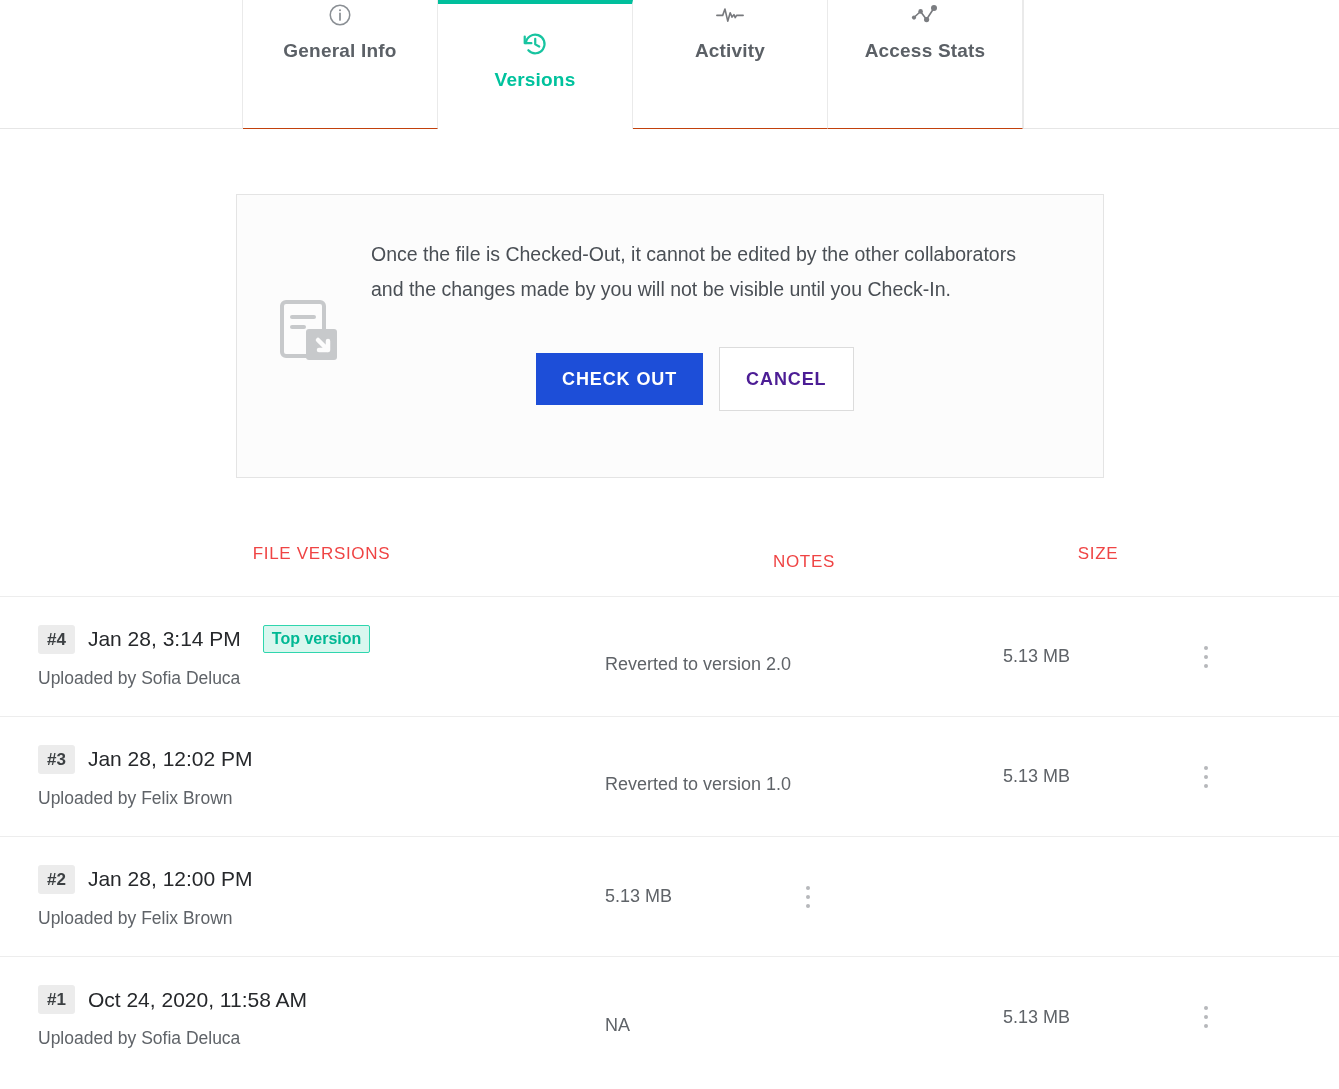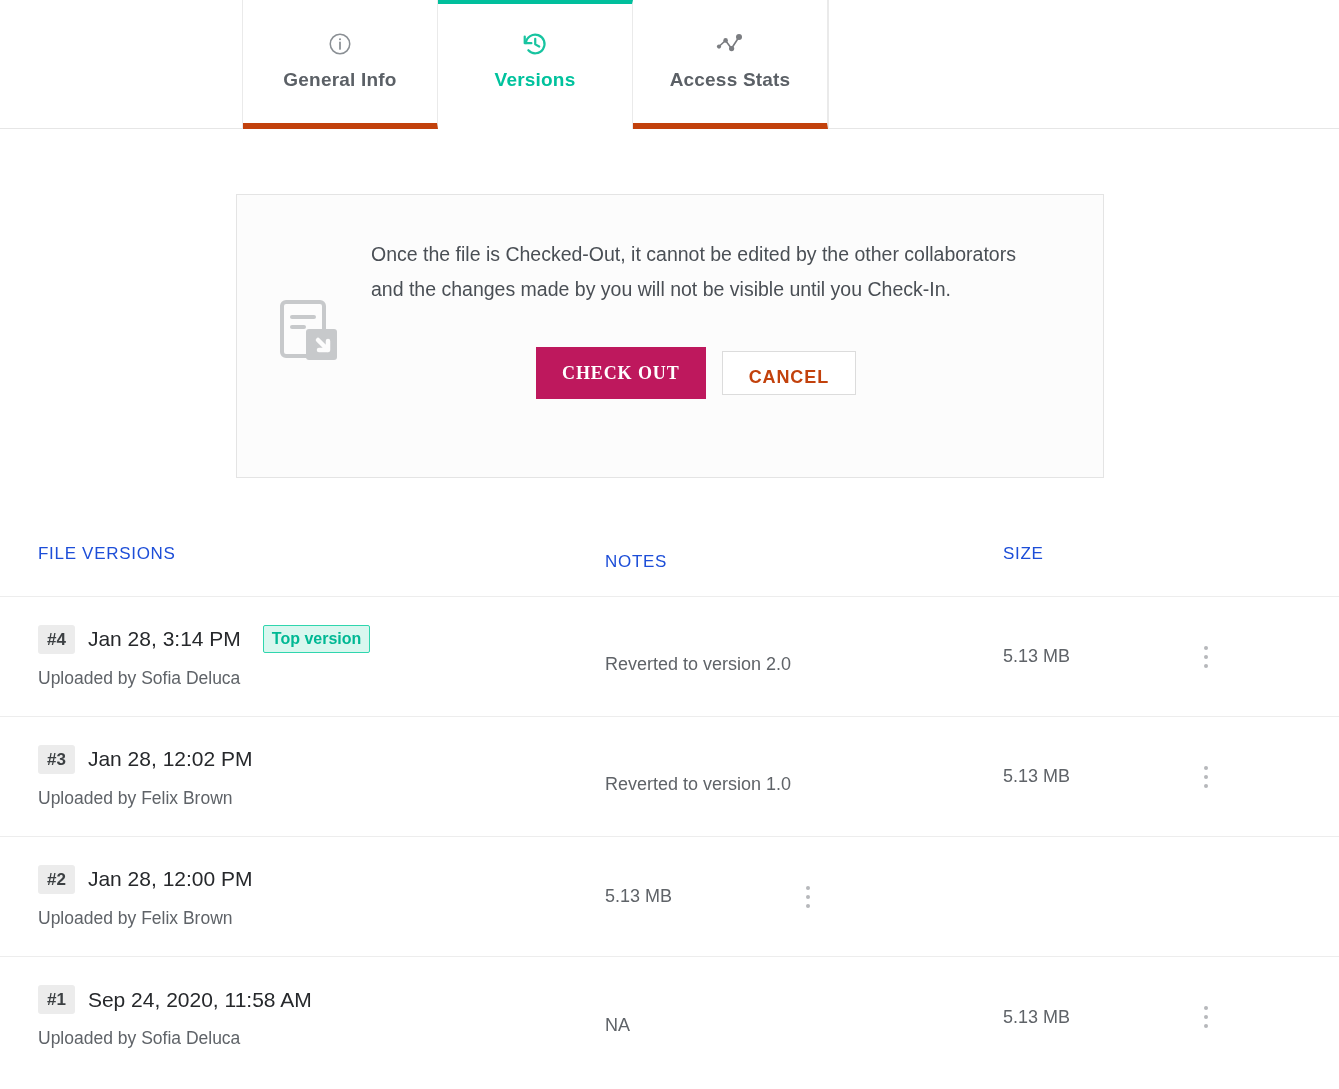--- a/index.html
+++ b/index.html
@@ -16,23 +16,22 @@
   .tabbar {
     position: absolute; left: 0; top: 0; width: 1339px; height: 129px;
     display: flex; align-items: stretch;
   }
   .tab-spacer-left { width: 243px; border-bottom: 1px solid #e6e6e6; border-right: 1px solid #eaeaea; }
   .tab-spacer-right { flex: 1; border-bottom: 1px solid #e6e6e6; border-left: 1px solid #eaeaea; }
   .tab {
     width: 195px;
     display: flex; flex-direction: column;
     align-items: center; justify-content: flex-start;
-    padding-top: 29px;
     border-right: 1px solid #eaeaea;
-    border-bottom: 6px solid #c2410c;
+    border-bottom: 1px solid #c2410c;
     background: #fff;
     cursor: pointer;
     position: relative;
   }
   .tab:first-of-type { border-left: 1px solid #eaeaea; }
   .tab.active {
     border-top: 4px solid #00bf9c;
     padding-top: 25px;
     border-bottom: none;
   }
@@ -51,40 +50,40 @@
     display: flex; align-items: flex-start;
   }
   .co-icon { margin-left: 36px; margin-top: 100px; flex: 0 0 auto; }
   .co-body { margin-left: 26px; margin-top: 42px; width: 690px; }
   .co-text {
     font-size: 19.5px; line-height: 35px; color: #4a4f55;
     max-width: 680px;
   }
   .co-actions { margin-top: 40px; display: flex; align-items: center; padding-left: 165px; }
   .btn-primary {
-    background: #be185d; color: #fff; border: none;
+    background: #1d4ed8; color: #fff; border: none;
     font-size: 18px; font-weight: bold; letter-spacing: .9px;
     padding: 0 26px; height: 52px; line-height: 52px;
-    cursor: pointer; font-family: Liberation Serif, serif;
+    cursor: pointer; font-family: Liberation Sans, sans-serif;
   }
   .btn-secondary {
-    background: #fff; color: #c2410c; border: 1px solid #dcdcdc;
+    background: #fff; color: #4c1d95; border: 1px solid #dcdcdc;
     font-size: 18px; font-weight: bold; letter-spacing: .9px;
-    padding: 0 26px; height: 44px; line-height: 50px;
+    padding: 0 26px; height: 64px; line-height: 50px;
     margin-left: 16px; cursor: pointer; font-family: "Liberation Sans", sans-serif;
   }
 
   
   .table { position: absolute; left: 0; top: 512px; width: 1339px; }
   .thead {
     display: flex; align-items: center; height: 85px;
     border-bottom: 1px solid #ededed;
   }
   .th {
-    font-size: 17px; color: #1d4ed8; letter-spacing: .7px; font-weight: normal;
+    font-size: 17px; color: #ef4444; letter-spacing: .7px; font-weight: normal; text-align: center;
   }
   .col-version { width: 605px; padding-left: 38px; }
   .col-notes   { width: 398px; margin-top: 16px; }
   .col-size    { width: 190px; }
   .col-menu    { flex: 1; }
 
   .trow {
     display: flex; align-items: center; min-height: 120px;
     border-bottom: 1px solid #ededed;
   }
@@ -134,20 +133,28 @@
       <span class="ticon">
         <svg width="28" height="28" viewBox="0 0 24 24" fill="none" stroke="#17c4a0" stroke-width="1.9" stroke-linecap="round" stroke-linejoin="round">
           <path d="M4.2 11.2a8 8 0 1 1 2.1 6.2"></path>
           <polyline points="3.2,5.6 3.2,11.3 8.9,11.3"></polyline>
           <polyline points="12.2,7.6 12.2,12.3 15.6,14.2"></polyline>
         </svg>
       </span>
       <span class="tlabel">Versions</span>
     </div>
 
+    <div class="tab">
+      <span class="ticon">
+        <svg width="30" height="24" viewBox="0 0 32 24" fill="none" stroke="#77797d" stroke-width="1.7" stroke-linecap="round" stroke-linejoin="round">
+          <path d="M2 12.4 H8.2 L10.6 5.6 L13.6 18.6 L16.2 9.6 L18.2 14.2 L20.2 11.6 L21.6 14.8 L23 12.4 H30"></path>
+        </svg>
+      </span>
+      <span class="tlabel">Activity</span>
+    </div>
 
     <div class="tab">
       <span class="ticon">
         <svg width="30" height="26" viewBox="0 0 30 26" fill="none">
           <path d="M4 15.5 L10.5 9.5 L16.5 17.5 L24 6" stroke="#77797d" stroke-width="1.6" stroke-linecap="round" stroke-linejoin="round"></path>
           <circle cx="4" cy="15.6" r="2.1" fill="#7b7d81"></circle>
           <circle cx="10.6" cy="9.4" r="2.3" fill="#7b7d81"></circle>
           <circle cx="16.6" cy="17.6" r="2.6" fill="#7b7d81"></circle>
           <circle cx="24" cy="6" r="3.0" fill="#7b7d81"></circle>
         </svg>
@@ -241,21 +248,21 @@
             <i></i>
             <i></i>
           </span>
       </div>
     </div>
 
     <div class="trow">
       <div class="col-version">
         <div class="v-main">
           <span class="v-num">#1</span>
-          <span class="v-date">Sep 24, 2020, 11:58 AM</span>
+          <span class="v-date">Oct 24, 2020, 11:58 AM</span>
         </div>
         <div class="v-sub">Uploaded by Sofia Deluca</div>
       </div>
       <div class="col-notes cell-notes">NA</div>
       <div class="col-size cell-size">5.13 MB</div>
       <div class="col-menu">
         <span class="menu-dots">
             <i></i>
             <i></i>
             <i></i>

